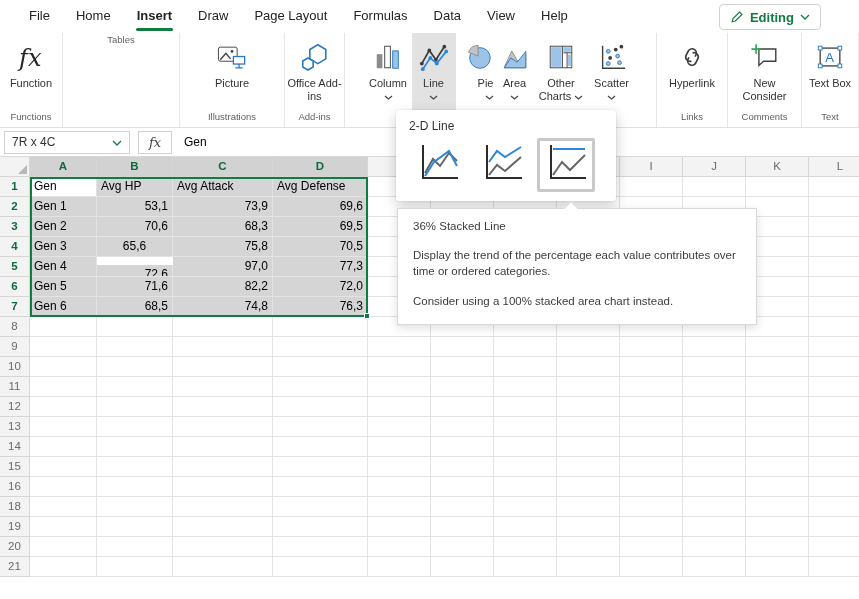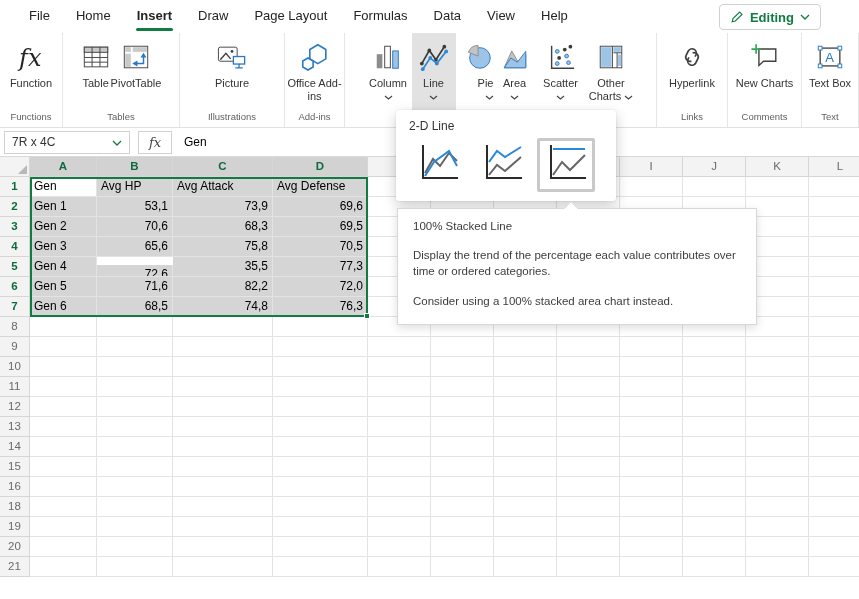--- a/index.html
+++ b/index.html
@@ -103,45 +103,20 @@
             <svg width="34" height="32" viewBox="0 0 34 32">
               <text x="5" y="25" font-family="DejaVu Serif,serif" font-style="italic" font-size="24" fill="#262626">fx</text>
             </svg>
           </span>
           <div class="lbl">Function</div>
         </div>
       </div>
       <div class="rgroup-label">Functions</div>
     </div>
     <div class="rgroup" style="width: 117px;">
-      <div class="rgroup-buttons">
-        <div class="rbtn">
-          <span class="icon">
-            <svg width="30" height="30" viewBox="0 0 32 32">
-              <rect x="3.5" y="5.5" width="25" height="21" fill="#fff" stroke="#404040"></rect>
-              <rect x="3.5" y="5.5" width="25" height="5.5" fill="#c9c9c9" stroke="#404040"></rect>
-              <path d="M3.5 16.5h25M3.5 21.5h25M11.8 5.5v21M20.2 5.5v21" stroke="#404040" fill="none"></path>
-            </svg>
-          </span>
-          <div class="lbl">Table</div>
-        </div>
-        <div class="rbtn">
-          <span class="icon">
-            <svg width="30" height="30" viewBox="0 0 32 32">
-              <rect x="3.5" y="4.5" width="25" height="23" fill="#fff" stroke="#404040"></rect>
-              <rect x="4.5" y="5.5" width="6" height="5" fill="#c9c9c9"></rect>
-              <rect x="12.5" y="5.5" width="15" height="5" fill="#c9c9c9"></rect>
-              <rect x="4.5" y="12.5" width="6" height="14" fill="#c9c9c9"></rect>
-              <path d="M24 15v8h-8" fill="none" stroke="#2b79c2" stroke-width="1.6"></path>
-              <path d="M24 11.5l3.2 5h-6.4zM12 23l5.5-3.2v6.4z" fill="#2b79c2"></path>
-            </svg>
-          </span>
-          <div class="lbl">PivotTable</div>
-        </div>
-      </div>
       <div class="rgroup-label">Tables</div>
     </div>
     <div class="rgroup" style="width: 105px;">
       <div class="rgroup-buttons">
         <div class="rbtn">
           <span class="icon">
             <svg width="32" height="30" viewBox="0 0 34 32">
               <rect x="2.5" y="5.5" width="20" height="15" rx="2" fill="#fff" stroke="#404040"></rect>
               <circle cx="17" cy="10" r="1.5" fill="#404040"></circle>
               <path d="M4.5 19l6-7 5 6" fill="none" stroke="#404040" stroke-width="1.5"></path>
@@ -228,54 +203,54 @@
               <path d="M4.5 27.5l7-10.5 7 4.5 9-11.5v17.5z" fill="#9dc3e6" stroke="#2b79c2"></path>
             </svg>
           </span>
           <div class="lbl">Area</div>
           <div class="chev">
             <svg width="9" height="5" viewBox="0 0 9 5">
               <path d="M1 1l3.5 3L8 1" stroke="#444" stroke-width="1.2" fill="none"></path>
             </svg>
           </div>
         </div>
+        <div class="rbtn" style="width: 51px;">
+          <span class="icon">
+            <svg width="30" height="30" viewBox="0 0 32 32">
+              <rect x="4.5" y="4.5" width="23" height="23" fill="#fff" stroke="#404040"></rect>
+              <rect x="5.5" y="5.5" width="11" height="21" fill="#9dc3e6"></rect>
+              <rect x="18.5" y="5.5" width="8" height="5" fill="#9dc3e6"></rect>
+              <path d="M17.5 4.5v23M18.5 11.5h9M22.5 11.5v16" stroke="#404040" fill="none"></path>
+              <rect x="23.5" y="13.5" width="3.5" height="12" fill="#9dc3e6"></rect>
+            </svg>
+          </span>
+          <div class="lbl">Other Charts<span class="chev-inline"><svg width="9" height="5" viewBox="0 0 9 5">
+                <path d="M1 1l3.5 3L8 1" stroke="#444" stroke-width="1.2" fill="none"></path>
+              </svg></span></div>
+        </div>
         <div class="rbtn" style="width: 50px;">
           <span class="icon">
             <svg width="30" height="30" viewBox="0 0 32 32">
               <path d="M6 4v24h24" fill="none" stroke="#404040" stroke-width="1.5"></path>
               <circle cx="12" cy="10" r="2" fill="#9dc3e6" stroke="#2b79c2"></circle>
               <circle cx="20" cy="8" r="2" fill="#3b3b3b"></circle>
               <circle cx="26" cy="5" r="2" fill="#3b3b3b"></circle>
               <circle cx="14" cy="17" r="2" fill="#3b3b3b"></circle>
               <circle cx="22" cy="15" r="2" fill="#9dc3e6" stroke="#2b79c2"></circle>
               <circle cx="12" cy="23" r="2" fill="#9dc3e6" stroke="#2b79c2"></circle>
               <circle cx="24" cy="22" r="2" fill="#9dc3e6" stroke="#2b79c2"></circle>
             </svg>
           </span>
           <div class="lbl">Scatter</div>
           <div class="chev">
             <svg width="9" height="5" viewBox="0 0 9 5">
               <path d="M1 1l3.5 3L8 1" stroke="#444" stroke-width="1.2" fill="none"></path>
             </svg>
           </div>
         </div>
-        <div class="rbtn" style="width: 51px;">
-          <span class="icon">
-            <svg width="30" height="30" viewBox="0 0 32 32">
-              <rect x="4.5" y="4.5" width="23" height="23" fill="#fff" stroke="#404040"></rect>
-              <rect x="5.5" y="5.5" width="11" height="21" fill="#9dc3e6"></rect>
-              <rect x="18.5" y="5.5" width="8" height="5" fill="#9dc3e6"></rect>
-              <path d="M17.5 4.5v23M18.5 11.5h9M22.5 11.5v16" stroke="#404040" fill="none"></path>
-              <rect x="23.5" y="13.5" width="3.5" height="12" fill="#9dc3e6"></rect>
-            </svg>
-          </span>
-          <div class="lbl">Other Charts<span class="chev-inline"><svg width="9" height="5" viewBox="0 0 9 5">
-                <path d="M1 1l3.5 3L8 1" stroke="#444" stroke-width="1.2" fill="none"></path>
-              </svg></span></div>
-        </div>
       </div>
       <div class="rgroup-label"></div>
     </div>
     <div class="rgroup" style="width: 71px;">
       <div class="rgroup-buttons">
         <div class="rbtn">
           <span class="icon">
             <svg width="34" height="30" viewBox="0 0 34 32">
               <g fill="none" stroke="#404040" stroke-width="1.8" transform="rotate(-18 17 16)">
                 <path d="M15 20a4.6 4.6 0 0 1-3.2-7.9l3.4-3.4a4.6 4.6 0 0 1 6.5 6.5l-1.5 1.5"></path>
@@ -290,21 +265,21 @@
     </div>
     <div class="rgroup" style="width: 74px;">
       <div class="rgroup-buttons">
         <div class="rbtn">
           <span class="icon">
             <svg width="32" height="30" viewBox="0 0 34 32">
               <path d="M10.5 7.5h18v13H15.5l-5 4.5z" fill="#fff" stroke="#404040" stroke-width="1.5"></path>
               <path d="M7.5 2.5v10M2.5 7.5h10" stroke="#35a854" stroke-width="1.8"></path>
             </svg>
           </span>
-          <div class="lbl">New Charts</div>
+          <div class="lbl">New Consider</div>
         </div>
       </div>
       <div class="rgroup-label">Comments</div>
     </div>
     <div class="rgroup" style="width: 57px;">
       <div class="rgroup-buttons">
         <div class="rbtn">
           <span class="icon">
             <svg width="30" height="30" viewBox="0 0 32 32">
               <rect x="5.5" y="6.5" width="21" height="19" fill="#fff" stroke="#404040" stroke-width="1.4"></rect>
@@ -392,37 +367,37 @@
       <div class="cell" style="width: 63px;"></div>
       <div class="cell" style="width: 63px;"></div>
       <div class="cell" style="width: 63px;"></div>
       <div class="cell" style="width: 63px;"></div>
       <div class="cell" style="width: 63px;"></div>
       <div class="cell" style="width: 63px;"></div>
     </div>
     <div class="srow">
       <div class="rhdr sel">4</div>
       <div class="cell sel" style="width: 67px;">Gen 3</div>
-      <div class="cell sel num" style="width: 76px;">65,6</div>
+      <div class="cell sel num" style="width: 76px; text-align: center;">65,6</div>
       <div class="cell sel num" style="width: 100px;">75,8</div>
       <div class="cell sel num" style="width: 95px;">70,5</div>
       <div class="cell" style="width: 63px;"></div>
       <div class="cell" style="width: 63px;"></div>
       <div class="cell" style="width: 63px;"></div>
       <div class="cell" style="width: 63px;"></div>
       <div class="cell" style="width: 63px;"></div>
       <div class="cell" style="width: 63px;"></div>
       <div class="cell" style="width: 63px;"></div>
       <div class="cell" style="width: 63px;"></div>
     </div>
     <div class="srow">
       <div class="rhdr sel">5</div>
       <div class="cell sel" style="width: 67px;">Gen 4</div>
       <div class="cell sel num" style="width: 76px; margin-top: 8px;">72,6</div>
-      <div class="cell sel num" style="width: 100px;">35,5</div>
+      <div class="cell sel num" style="width: 100px;">97,0</div>
       <div class="cell sel num" style="width: 95px;">77,3</div>
       <div class="cell" style="width: 63px;"></div>
       <div class="cell" style="width: 63px;"></div>
       <div class="cell" style="width: 63px;"></div>
       <div class="cell" style="width: 63px;"></div>
       <div class="cell" style="width: 63px;"></div>
       <div class="cell" style="width: 63px;"></div>
       <div class="cell" style="width: 63px;"></div>
       <div class="cell" style="width: 63px;"></div>
     </div>
@@ -677,16 +652,16 @@
             <path d="M8 3v33h35" stroke="#2b2b2b" stroke-width="2" fill="none"></path>
             <path d="M10 7h32" stroke="#2b88d8" stroke-width="2" fill="none"></path>
             <path d="M10 33l9-13 8 8 15-15" stroke="#666" stroke-width="2" fill="none"></path>
           </svg></span>
       </div>
     </div>
 </div>
 
 <div class="tooltip">
   <div class="tt-caret"></div>
-  <div class="tt-title">100% Stacked Line</div>
+  <div class="tt-title">36% Stacked Line</div>
   <div class="tt-body">Display the trend of the percentage each value contributes over time or ordered categories.</div>
   <div class="tt-body">Consider using a 100% stacked area chart instead.</div>
 </div>
 
 </body></html>

